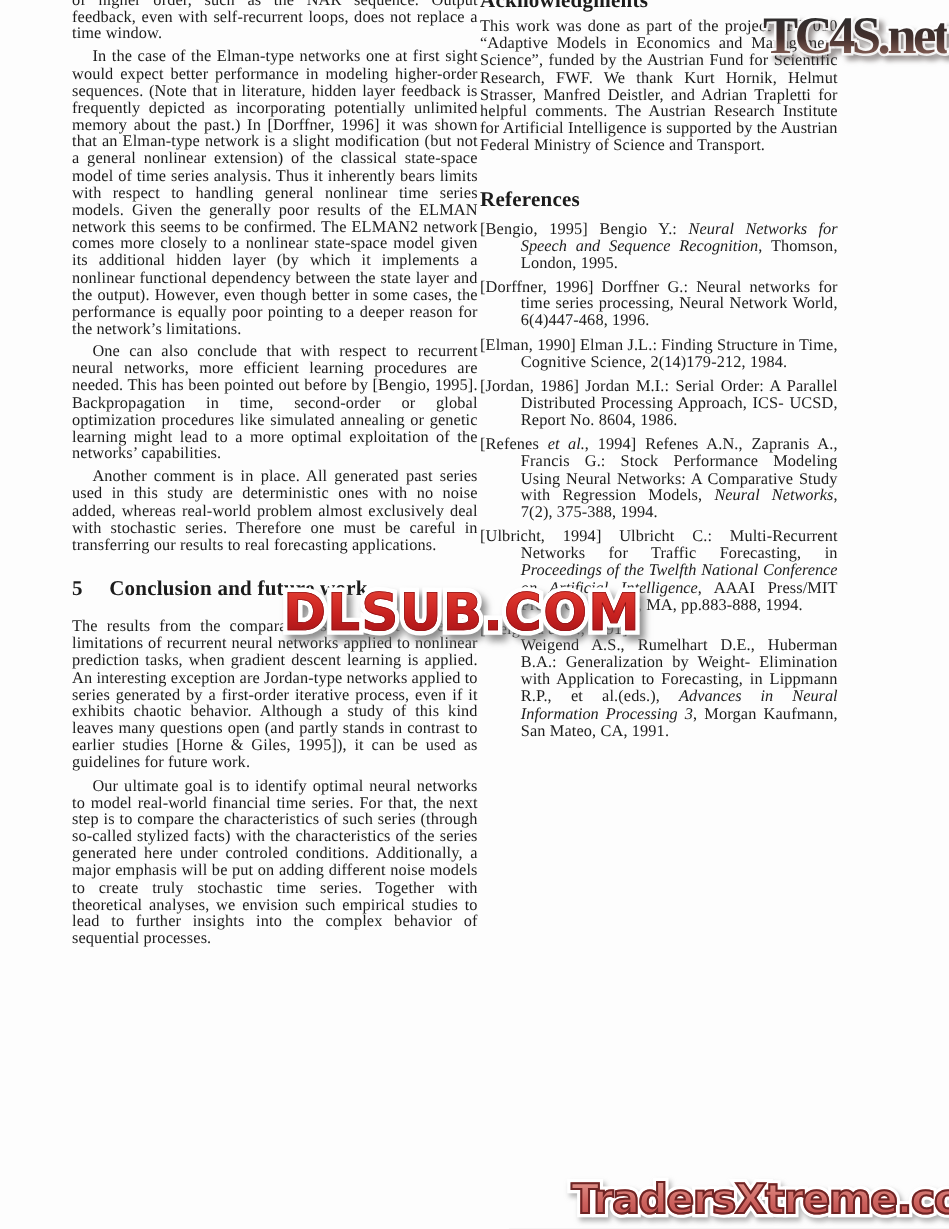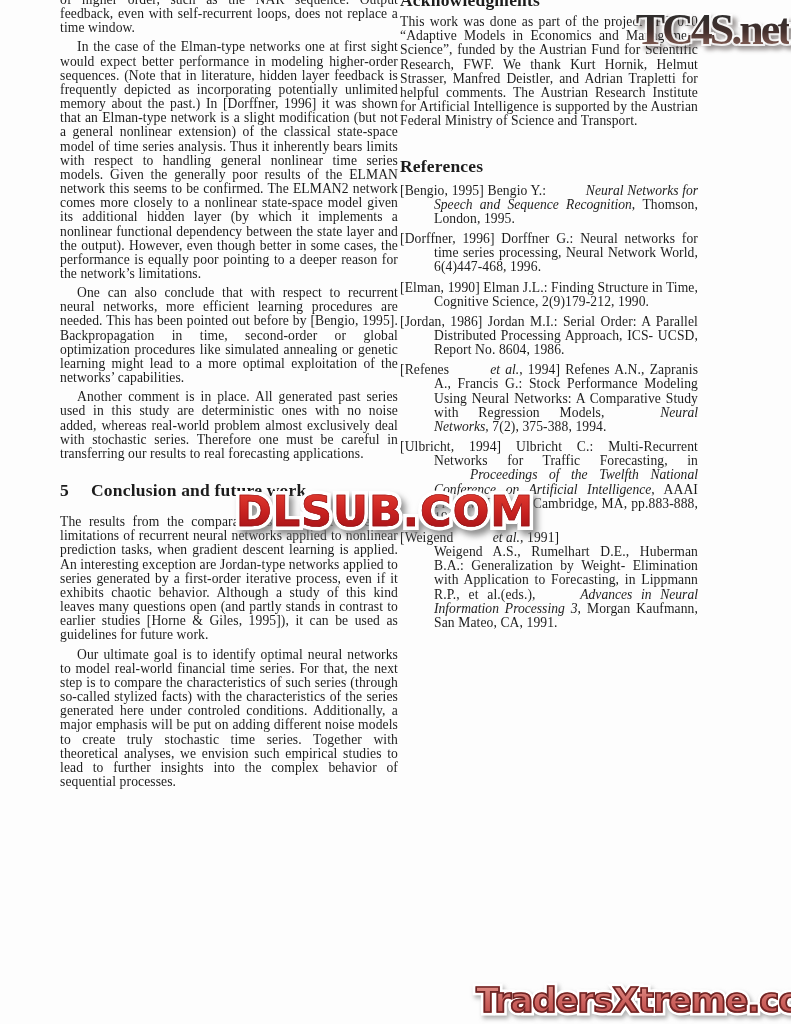--- a/index.html
+++ b/index.html
@@ -29,21 +29,21 @@
     margin:22px 0 18px 0;text-align:left;letter-spacing:0.2px;
   }
   .sec-num{margin-right:22px;}
   .simple-heading{
     font-size:17.5px;font-weight:bold;
     margin:0 0 8px 0;text-align:left;letter-spacing:0.2px;
   }
   .refs-heading{margin:31px 0 10px 0;}
   .ack-par{margin:0 0 5px 0;}
   .ref{margin:0 0 6px 0;padding-left:34px;text-indent:-34px;}
-  .ref i{letter-spacing:0;margin-left:36px;}
+  .ref i{letter-spacing:0;}
 
   
   .wm{
     position:absolute;
     font-family:"DejaVu Sans","Liberation Sans",sans-serif;
     font-weight:bold;
     white-space:nowrap;
     pointer-events:none;
   }
   .wm .wm-back{position:absolute;left:0;top:0;color:#fff;}
@@ -106,21 +106,21 @@
       </div>
   </div>
 
   <div class="col col-right">
     <div class="simple-heading">Acknowledgments</div>
     <p class="ack-par no-indent">This work was done as part of the project SFB 010 “Adaptive Models in Economics and Management Science”, funded by the Austrian Fund for Scientific Research, FWF. We thank Kurt Hornik, Helmut Strasser, Manfred Deistler, and Adrian Trapletti for helpful comments. The Austrian Research Institute for Artificial Intelligence is supported by the Austrian Federal Ministry of Science and Transport.</p>
     <div class="simple-heading refs-heading">References</div>
     <div id="refs-list">
         <div class="ref">[Bengio, 1995] Bengio Y.: <i>Neural Networks for Speech and Sequence Recognition</i>, Thomson, London, 1995.</div>
         <div class="ref">[Dorffner, 1996] Dorffner G.: Neural networks for time series processing, Neural Network World, 6(4)447-468, 1996.</div>
-        <div class="ref">[Elman, 1990] Elman J.L.: Finding Structure in Time, Cognitive Science, 2(9)179-212, 1990.</div>
+        <div class="ref">[Elman, 1990] Elman J.L.: Finding Structure in Time, Cognitive Science, 2(14)179-212, 1984.</div>
         <div class="ref">[Jordan, 1986] Jordan M.I.: Serial Order: A Parallel Distributed Processing Approach, ICS- UCSD, Report No. 8604, 1986.</div>
         <div class="ref">[Refenes <i>et al.</i>, 1994] Refenes A.N., Zapranis A., Francis G.: Stock Performance Modeling Using Neural Networks: A Comparative Study with Regression Models, <i>Neural Networks</i>, 7(2), 375-388, 1994.</div>
         <div class="ref">[Ulbricht, 1994] Ulbricht C.: Multi-Recurrent Networks for Traffic Forecasting, in <i>Proceedings of the Twelfth National Conference on Artificial Intelligence</i>, AAAI Press/MIT Press, Cambridge, MA, pp.883-888, 1994.</div>
         <div class="ref">[Weigend <i>et al.</i>, 1991]<br>Weigend A.S., Rumelhart D.E., Huberman B.A.: Generalization by Weight- Elimination with Application to Forecasting, in Lippmann R.P., et al.(eds.), <i>Advances in Neural Information Processing 3</i>, Morgan Kaufmann, San Mateo, CA, 1991.</div>
       </div>
   </div>
 
   <div class="wm wm-tc4s">
     <span class="wm-back">TC4S.net</span>
     <span class="wm-front">TC4S.net</span>

